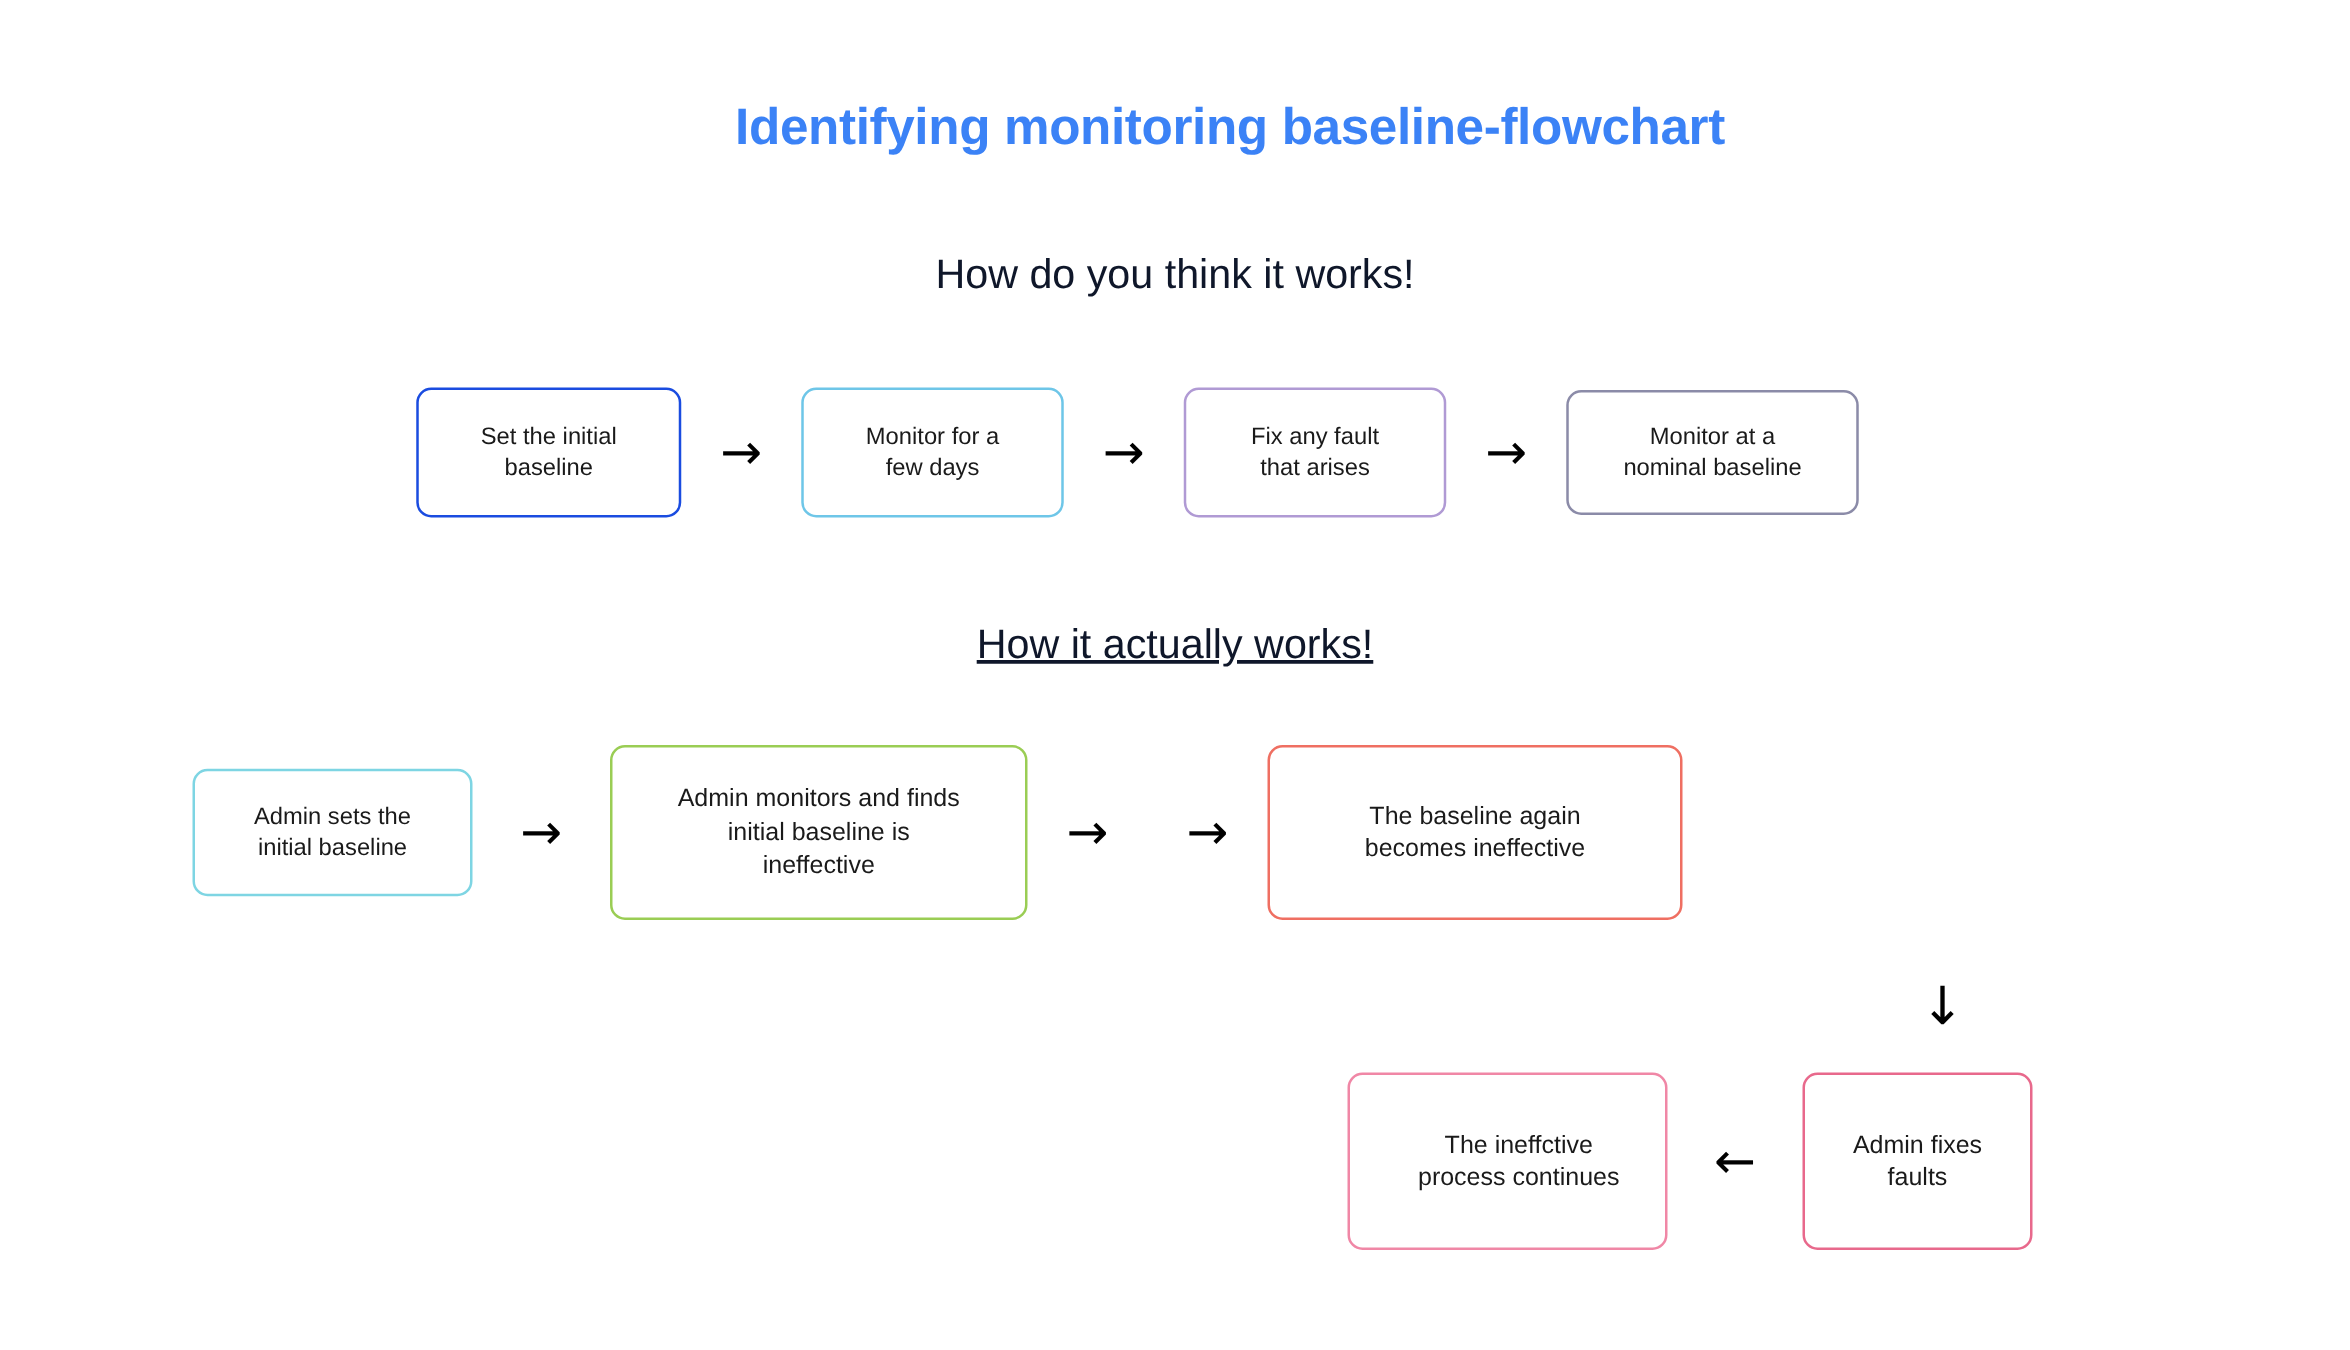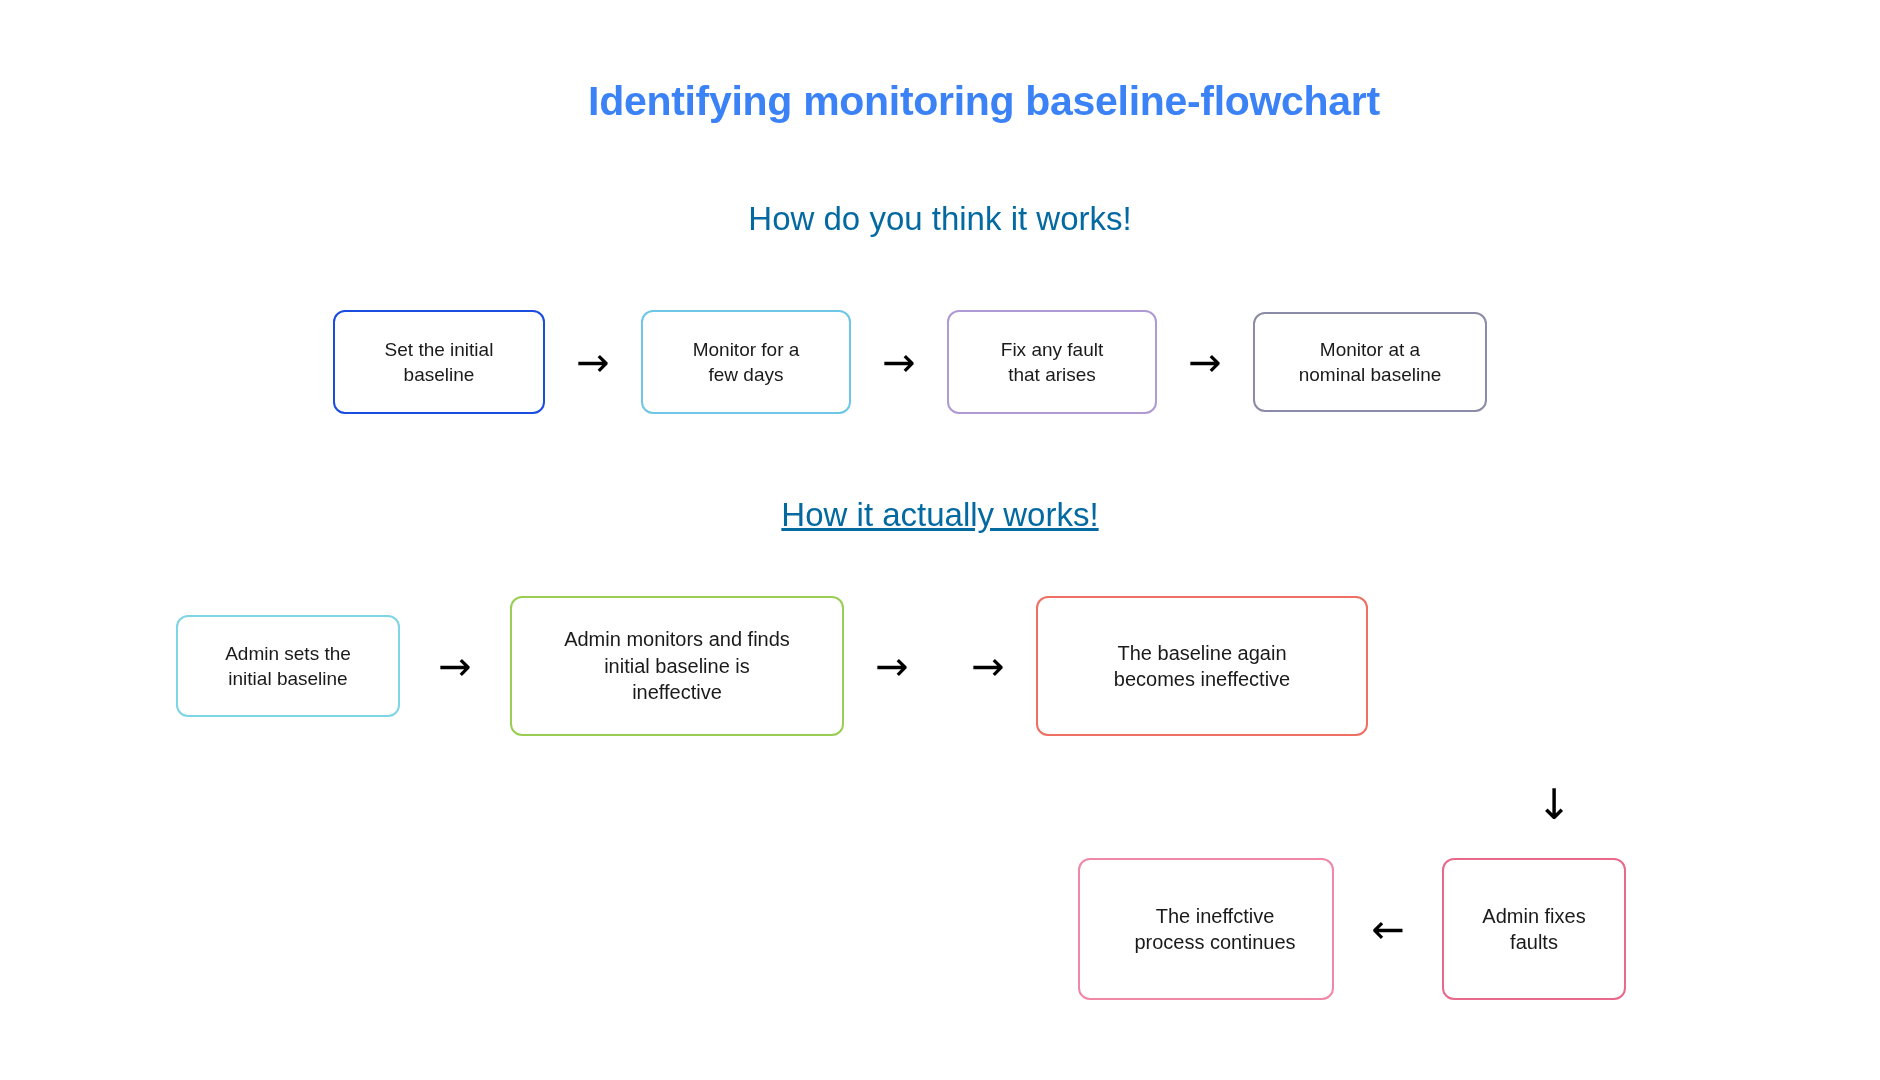--- a/index.html
+++ b/index.html
@@ -30,33 +30,33 @@
     padding-left: 44px;
   }
 
   
   .section-heading {
     position: absolute;
     width: 1880px;
     text-align: center;
     font-size: 33px;
     font-weight: 400;
-    color: #0369a1;
+    color: #0f172a;
   }
   .section-heading.one { top: 200px; }
   .section-heading.two { top: 496px; text-decoration: underline; }
 
   
   .flow-row {
     position: absolute;
     display: flex;
     align-items: center;
   }
   #row-think  { left: 333px; top: 310px; }
-  #row-actual { left: 176px; top: 596px; }
+  #row-actual { left: 154px; top: 596px; }
   #row-loop   { left: 1078px; top: 858px; }
 
   
   .node {
     box-sizing: border-box;
     border: 2px solid #888;
     border-radius: 12px;
     background: #ffffff;
     display: flex;
     align-items: center;

